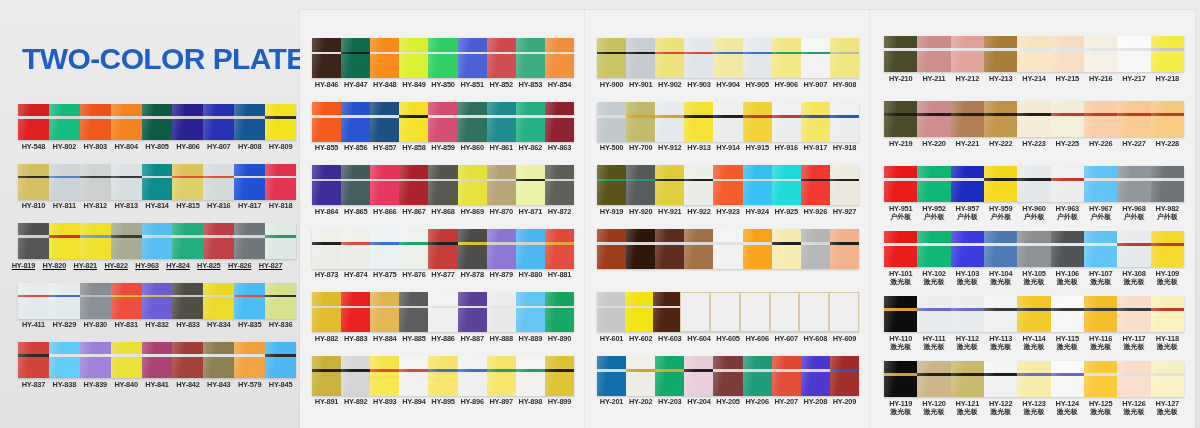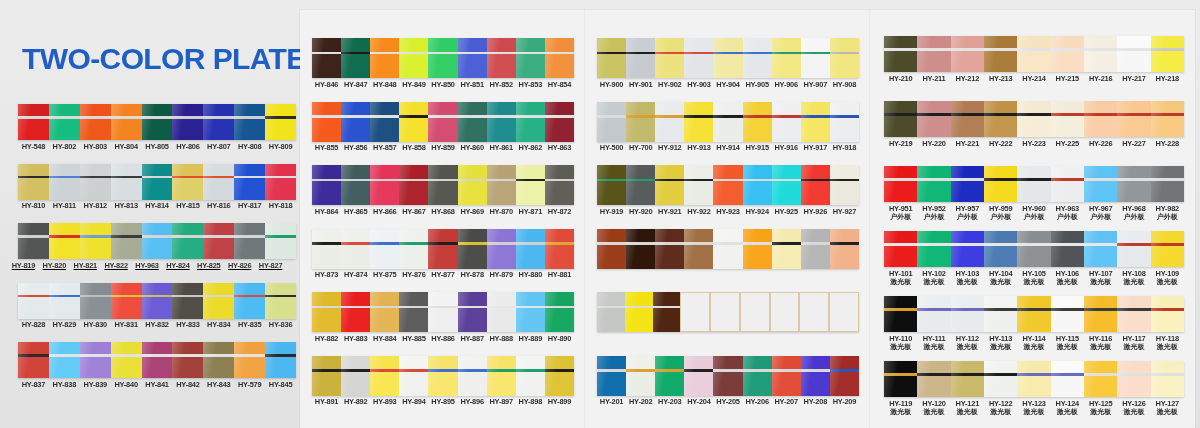--- a/index.html
+++ b/index.html
@@ -364,21 +364,21 @@
             </div>
             <div class="cell" title="HY-836">
               <div class="top" style="background: rgb(213, 222, 136);"></div>
               <div class="div" style="background: rgb(45, 45, 45);"></div>
               <div class="bot" style="background: rgb(215, 224, 140);"></div>
               <div class="gloss"></div>
             </div>
           </div>
         </div>
         <div class="labels" style="position: absolute; left: 18px; top: 320px; width: 278px;">
-          <div class="lab">HY-828</div>
+          <div class="lab">HY-411</div>
           <div class="lab">HY-829</div>
           <div class="lab">HY-830</div>
           <div class="lab">HY-831</div>
           <div class="lab">HY-832</div>
           <div class="lab">HY-833</div>
           <div class="lab">HY-834</div>
           <div class="lab">HY-835</div>
           <div class="lab">HY-836</div>
         </div>
         <div class="row" style="position: absolute; left: 18px; top: 342px; width: 278px; height: 36px; box-shadow: rgba(0, 0, 0, 0.18) 0px 1px 2px;">
@@ -1154,20 +1154,31 @@
               <div class="gloss"></div>
             </div>
             <div class="cell empty" title="HY-604"></div>
             <div class="cell empty" title="HY-605"></div>
             <div class="cell empty" title="HY-606"></div>
             <div class="cell empty" title="HY-607"></div>
             <div class="cell empty" title="HY-608"></div>
             <div class="cell empty" title="HY-609"></div>
           </div>
         </div>
+        <div class="labels" style="position: absolute; left: 12px; top: 323.5px; width: 262px;">
+          <div class="lab">HY-601</div>
+          <div class="lab">HY-602</div>
+          <div class="lab">HY-603</div>
+          <div class="lab">HY-604</div>
+          <div class="lab">HY-605</div>
+          <div class="lab">HY-606</div>
+          <div class="lab">HY-607</div>
+          <div class="lab">HY-608</div>
+          <div class="lab">HY-609</div>
+        </div>
         <div class="row" style="position: absolute; left: 12px; top: 345.5px; width: 262px; height: 40px; box-shadow: rgba(0, 0, 0, 0.18) 0px 1px 2px;">
           <div class="swatches">
             <div class="cell" title="HY-201">
               <div class="top" style="background: rgb(15, 108, 168);"></div>
               <div class="div" style="background: rgb(216, 216, 216);"></div>
               <div class="bot" style="background: rgb(16, 111, 172);"></div>
               <div class="gloss"></div>
             </div>
             <div class="cell" title="HY-202">
               <div class="top" style="background: rgb(238, 240, 234);"></div>

